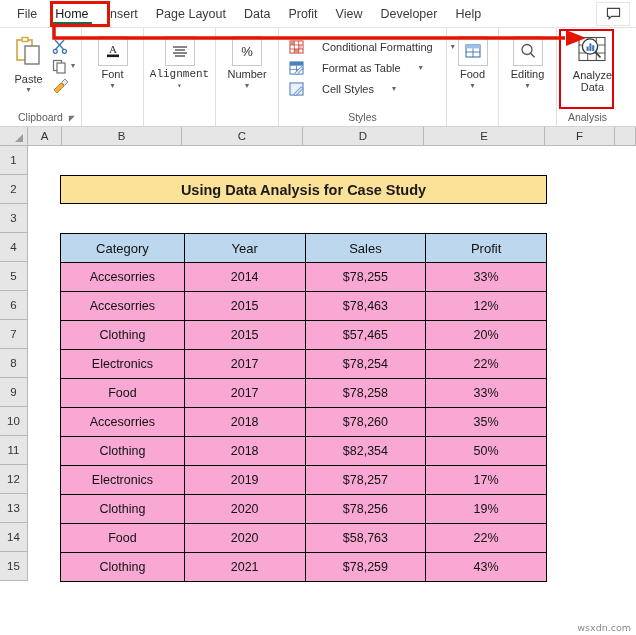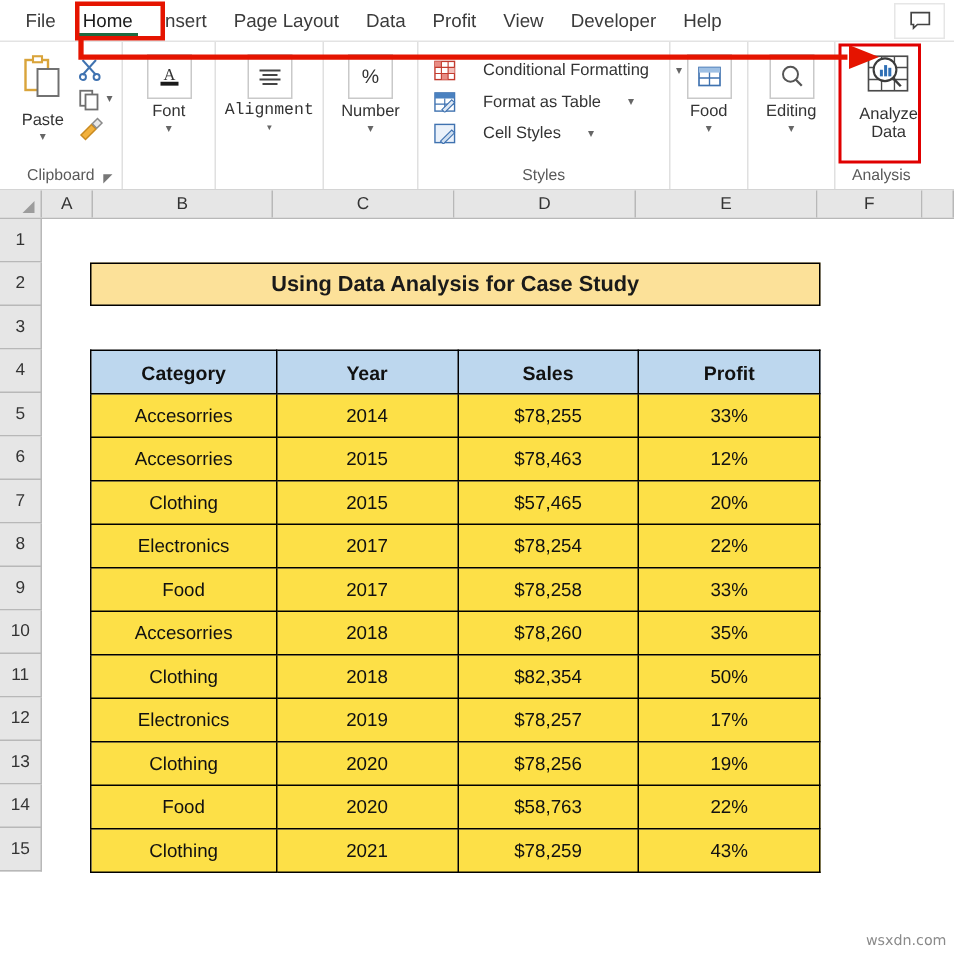--- a/index.html
+++ b/index.html
@@ -233,24 +233,24 @@
   }
   .dtable th, .dtable td {
     border: 1.3px solid #000;
     height: 29px;
     text-align: center;
     font-size: 12.5px;
     color: #111;
   }
   .dtable th {
     background: #BDD7EE;
-    font-weight: bold;
+    font-weight: normal;
     font-size: 13px;
   }
-  .dtable td { background: #fde047; font-weight: normal; }
+  .dtable td { background: #f9a8d4; font-weight: normal; }
   .col-cat { width: 124px; }
   .col-year { width: 121px; }
   .col-sales { width: 121px; }
   .col-profit { width: 121px; }
 
   .watermark {
     position: absolute;
     right: 5px; bottom: 2px;
     font-size: 9.5px;
     color: #8a8a8a;

